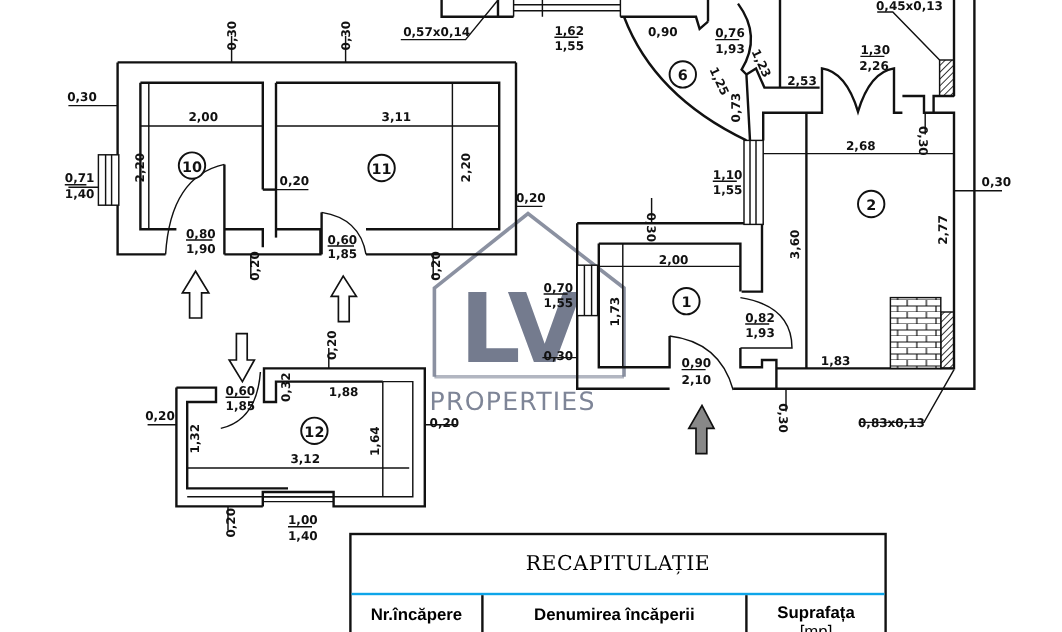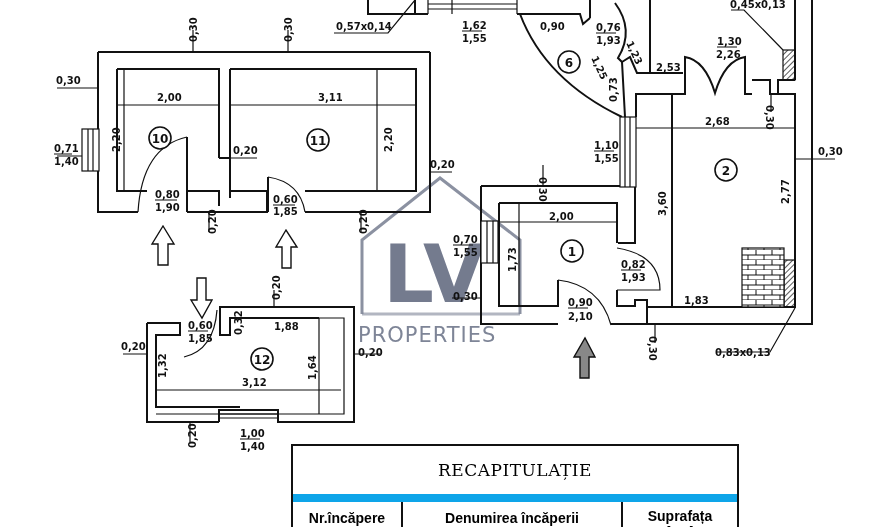--- a/index.html
+++ b/index.html
@@ -7,21 +7,21 @@
   #plan { position: absolute; left: 0; top: 0; width: 885px; height: 527px; }
   .w { stroke: #111; stroke-width: 2; fill: none; }
   .t { stroke: #111; stroke-width: 1.2; fill: none; }
   .dim { font-family: "DejaVu Sans", sans-serif; font-size: 10px; fill: #111; font-weight: bold; }
   .room-circle { stroke: #111; stroke-width: 1.6; fill: #fff; }
   .room-num { font-family: "DejaVu Sans", sans-serif; font-size: 12px; font-weight: bold; fill: #111; }
   .wm { stroke: #7e8597; stroke-width: 3; fill: none; opacity: .9; }
   .wm-text { font-family: "DejaVu Sans", sans-serif; font-size: 21px; fill: #7e8597; letter-spacing: 1px; }
   .wm-lv { font-family: "DejaVu Sans", sans-serif; font-size: 80px; font-weight: bold; fill: #6d7489; opacity: .95; }
   #recap { position: absolute; left: 291px; top: 444px; width: 448px; height: 90px; border: 2px solid #111; box-sizing: border-box; background: #fff; }
-  #recap .title { height: 48px; display: flex; align-items: center; justify-content: center; font-family: "DejaVu Serif", serif; font-size: 17px; letter-spacing: 0.5px; border-bottom: 8px solid #0ea5e9; }
+  #recap .title { height: 48px; display: flex; align-items: center; justify-content: center; font-family: "DejaVu Serif", serif; font-size: 17px; letter-spacing: 0.5px; border-bottom: 2px solid #0ea5e9; }
   #recap .hdr { display: flex; height: 40px; }
   #recap .hdr div { font-family: "Liberation Sans", sans-serif; font-weight: bold; font-size: 14px; display: flex; align-items: flex-start; justify-content: center; padding-top: 8px; box-sizing: border-box; text-align: center; line-height: 16px; }
   #recap .c1 { width: 110px; border-right: 2px solid #111; }
   #recap .c2 { width: 220px; border-right: 2px solid #111; }
   #recap .c3 { flex: 1; flex-direction: column; align-items: center !important; padding-top: 4px !important; }
 </style>
 </head>
 <body>
 
 <svg id="plan" viewBox="0 0 885 527" xmlns="http://www.w3.org/2000/svg">

